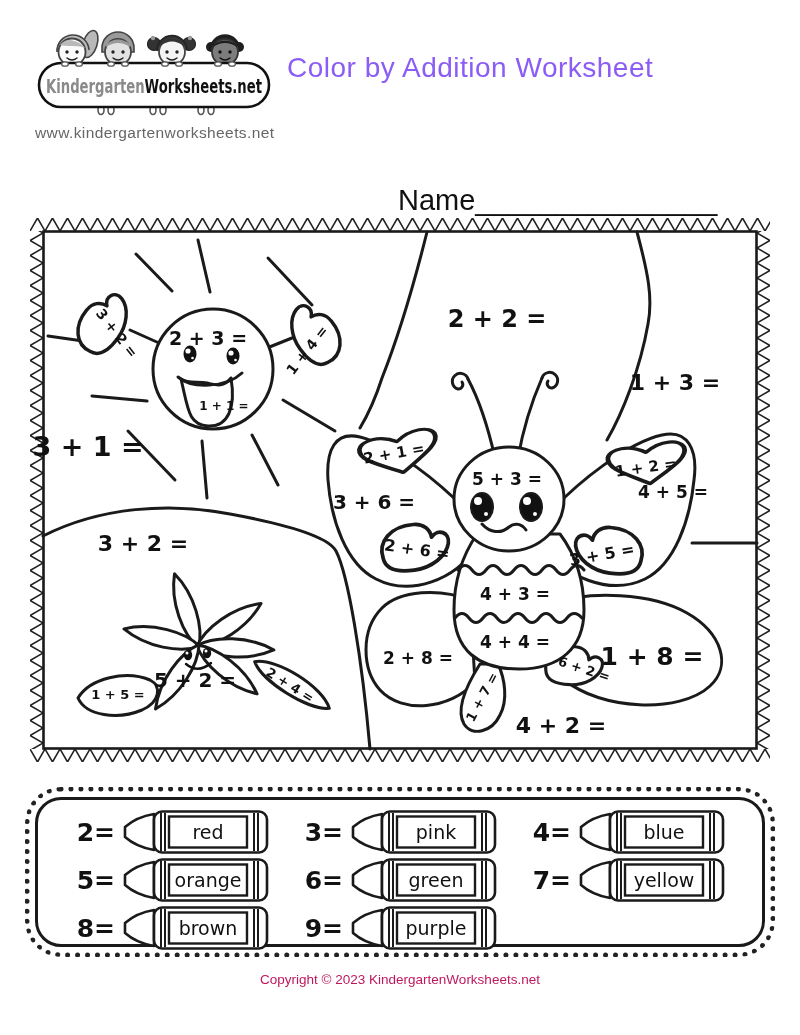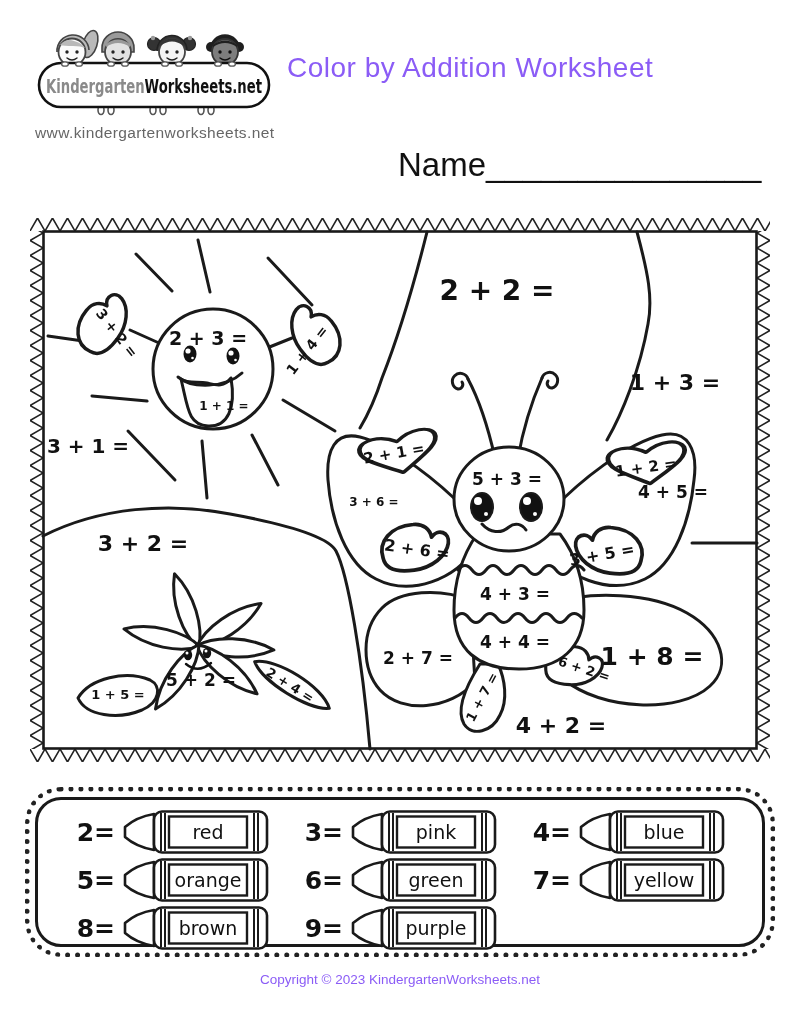--- a/index.html
+++ b/index.html
@@ -1,36 +1,36 @@
 <!DOCTYPE html>
 <html><head>
 <meta charset="utf-8">
 <style>
   html,body{margin:0;padding:0;background:#fff;}
   .page{position:relative;width:800px;height:1018px;background:#fff;overflow:hidden;
         font-family:"DejaVu Sans",sans-serif;color:#1a1a1a;}
   .abs{position:absolute;}
   .title{font-family:"Liberation Sans",sans-serif;font-size:28px;font-weight:500;
          letter-spacing:.5px;color:#8b5cf6;white-space:nowrap;}
-  .name-row{font-family:"Liberation Sans",sans-serif;font-size:33px;color:#111;white-space:nowrap;}
+  .name-row{font-family:"Liberation Sans",sans-serif;font-size:29px;color:#111;white-space:nowrap;margin-top:38px;}
   .name-line{letter-spacing:0;}
   .website{font-family:"Liberation Sans",sans-serif;font-size:15.5px;color:#666;letter-spacing:.4px;}
   .prob{position:absolute;white-space:nowrap;font-weight:bold;color:#111;
         transform:translate(-50%,-50%);line-height:1;}
   .key-outer{position:absolute;left:25px;top:787px;width:740px;height:160px;
              border:5px dotted #222;border-radius:36px;}
   .key-inner{position:absolute;left:5px;top:5px;right:5px;bottom:5px;
              border:3px solid #1a1a1a;border-radius:26px;
              display:grid;grid-template-columns:1fr 1fr 1fr;align-items:center;
              padding:8px 20px;box-sizing:border-box;}
   .key-cell{display:flex;align-items:center;justify-content:center;gap:6px;}
   .key-num{font-size:25px;font-weight:600;color:#111;min-width:42px;text-align:right;}
   .crayon-text{font-family:"DejaVu Sans",sans-serif;font-size:19px;fill:#111;}
   .footer{width:800px;text-align:center;font-family:"Liberation Sans",sans-serif;
-          font-size:13.5px;color:#8b5cf6;line-height:1.5;}
+          font-size:13.5px;color:#be185d;line-height:1.5;}
   svg .ln{stroke:#1a1a1a;stroke-width:3;fill:none;stroke-linecap:round;}
   svg .shp{stroke:#1a1a1a;stroke-width:3;fill:#fff;stroke-linejoin:round;}
 </style>
 </head>
 <body>
 
 <div class="page">
 
   <svg width="0" height="0" style="position:absolute" aria-hidden="true">
     <defs>
@@ -232,39 +232,39 @@
           <circle cx="505" cy="296" r="2" fill="#fff"></circle>
       </g>
       <path class="ln" d="M452,306 C460,315 471,316 479,309 C485,304 492,306 496,312"></path>
     </g>
   </svg>
 
   <div class="prob" style="left:117px;top:333px;font-size:14px;transform:translate(-50%,-50%) rotate(52deg)">3 + 2 =</div>
   <div class="prob" style="left:208px;top:338px;font-size:19px">2 + 3 =</div>
   <div class="prob" style="left:307px;top:350px;font-size:14px;transform:translate(-50%,-50%) rotate(-52deg)">1 + 4 =</div>
   <div class="prob" style="left:224px;top:406px;font-size:12px">1 + 1 =</div>
-  <div class="prob" style="left:88px;top:446px;font-size:20px">3 + 1 =</div>
-  <div class="prob" style="left:497px;top:291px;font-size:28px">2 + 2 =</div>
+  <div class="prob" style="left:88px;top:446px;font-size:27px">3 + 1 =</div>
+  <div class="prob" style="left:497px;top:319px;font-size:24px">2 + 2 =</div>
   <div class="prob" style="left:675px;top:383px;font-size:22px">1 + 3 =</div>
   <div class="prob" style="left:394px;top:454px;font-size:15px;transform:translate(-50%,-50%) rotate(-10deg)">2 + 1 =</div>
-  <div class="prob" style="left:374px;top:502px;font-size:12px">3 + 6 =</div>
+  <div class="prob" style="left:374px;top:502px;font-size:20px">3 + 6 =</div>
   <div class="prob" style="left:417px;top:550px;font-size:16px;transform:translate(-50%,-50%) rotate(8deg)">2 + 6 =</div>
   <div class="prob" style="left:507px;top:479px;font-size:17px">5 + 3 =</div>
   <div class="prob" style="left:646px;top:468px;font-size:15px;transform:translate(-50%,-50%) rotate(-8deg)">1 + 2 =</div>
   <div class="prob" style="left:673px;top:492px;font-size:17px">4 + 5 =</div>
   <div class="prob" style="left:602px;top:555px;font-size:16px;transform:translate(-50%,-50%) rotate(-10deg)">3 + 5 =</div>
   <div class="prob" style="left:515px;top:594px;font-size:17px">4 + 3 =</div>
   <div class="prob" style="left:515px;top:642px;font-size:17px">4 + 4 =</div>
-  <div class="prob" style="left:418px;top:658px;font-size:17px">2 + 7 =</div>
+  <div class="prob" style="left:418px;top:658px;font-size:17px">2 + 8 =</div>
   <div class="prob" style="left:482px;top:697px;font-size:13px;transform:translate(-50%,-50%) rotate(-62deg)">1 + 7 =</div>
   <div class="prob" style="left:584px;top:669px;font-size:13px;transform:translate(-50%,-50%) rotate(18deg)">6 + 2 =</div>
   <div class="prob" style="left:652px;top:656px;font-size:25px">1 + 8 =</div>
   <div class="prob" style="left:561px;top:726px;font-size:22px">4 + 2 =</div>
   <div class="prob" style="left:143px;top:544px;font-size:22px">3 + 2 =</div>
-  <div class="prob" style="left:201px;top:680px;font-size:17px">5 + 2 =</div>
+  <div class="prob" style="left:195px;top:680px;font-size:20px">5 + 2 =</div>
   <div class="prob" style="left:118px;top:694px;font-size:13px">1 + 5 =</div>
   <div class="prob" style="left:290px;top:685px;font-size:13px;transform:translate(-50%,-50%) rotate(32deg)">2 + 4 =</div>
 
   <div class="key-outer">
     <div class="key-inner">
 
       <div class="key-cell">
         <span class="key-num">2=</span>
         <svg width="150" height="48" viewBox="0 0 150 48">
           <use href="#crayon-shape"></use>

